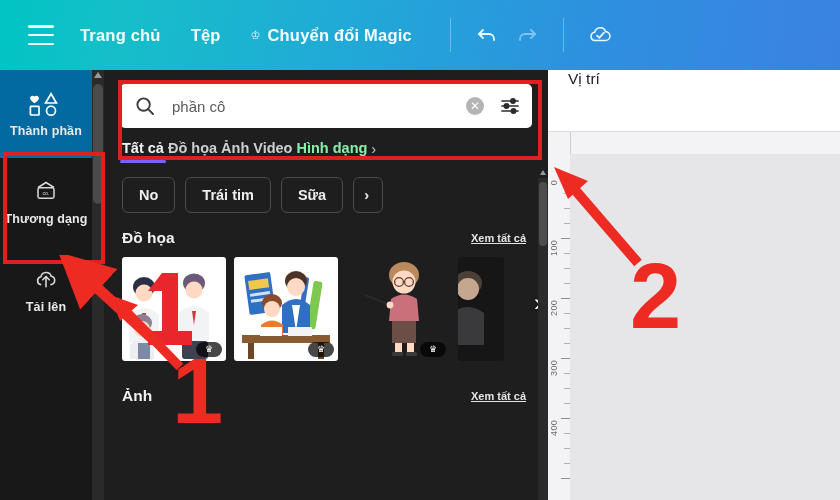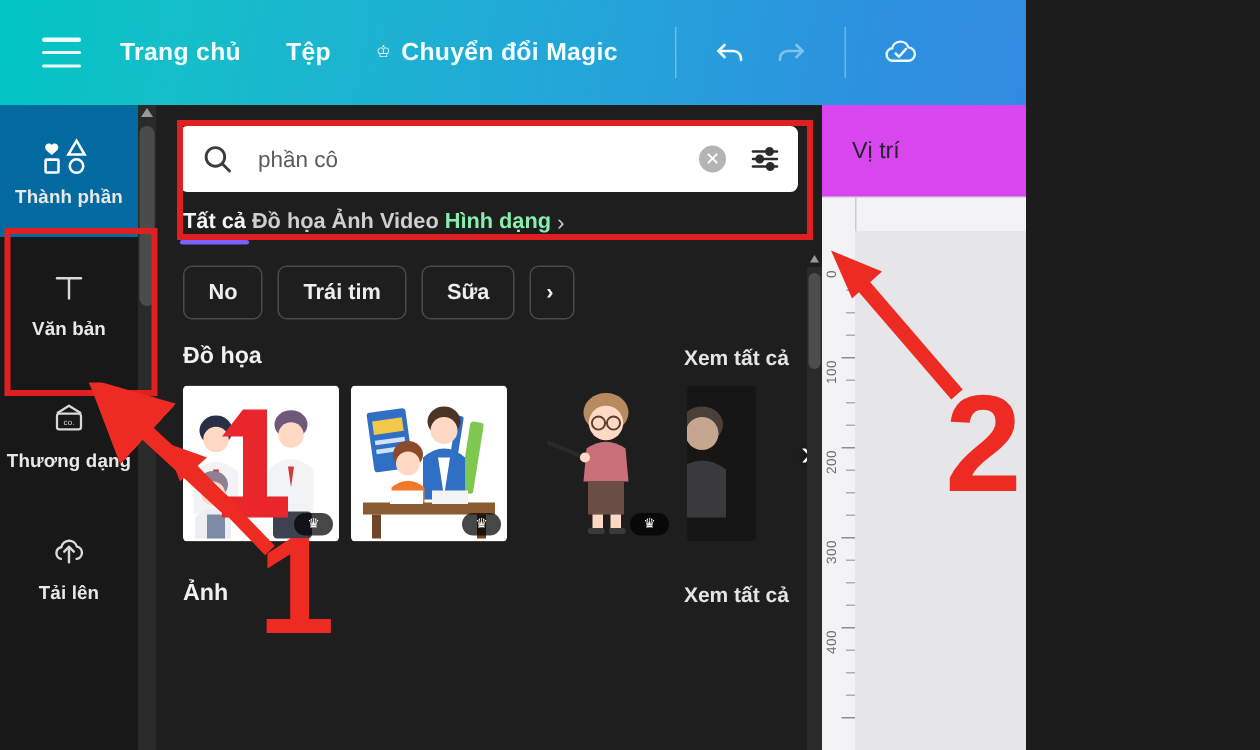--- a/index.html
+++ b/index.html
@@ -4,21 +4,21 @@
 <style>
   html, body {
     margin: 0; padding: 0;
     width: 840px; height: 500px;
     overflow: hidden;
     background: #1c1c1c;
     font-family: "Liberation Sans", "DejaVu Sans", sans-serif;
   }
   #app {
     position: relative;
-    width: 684px; height: 500px;
+    width: 840px; height: 500px;
     overflow: hidden;
   }
 
   
   .topbar {
     position: absolute; left: 0; top: 0;
     width: 840px; height: 70px;
     background: linear-gradient(100deg, #00c4c4 0%, #15bfc9 14%, #22a7d8 44%, #2e8fe0 72%, #3b82e0 100%);
     display: flex; align-items: center;
     box-sizing: border-box;
@@ -169,21 +169,21 @@
     cursor: pointer;
     white-space: nowrap;
     box-sizing: border-box;
   }
   .chip.partial { padding: 0 6px 0 10px; overflow: hidden; width: 30px; }
   .section-head {
     display: flex; justify-content: space-between; align-items: center;
     padding: 16px 22px 8px 18px;
   }
   .section-title { color: #f0f0f0; font-size: 15.5px; font-weight: bold; }
-  .section-link { color: #e4e4e4; font-size: 14px; font-weight: bold; cursor: pointer; }
+  .section-link { color: #e4e4e4; font-size: 11px; font-weight: bold; cursor: pointer; text-decoration: underline; }
   .thumb-row {
     display: flex; gap: 8px;
     padding: 2px 0 0 18px;
     align-items: flex-start;
     position: relative;
   }
   .thumb {
     width: 104px; height: 104px;
     border-radius: 3px;
     position: relative;
@@ -226,22 +226,22 @@
 
   
   .right {
     position: absolute; left: 548px; top: 70px;
     width: 292px; height: 430px;
     background: #e9e9ec;
     overflow: hidden;
   }
   .right-header {
     height: 62px;
-    background: #d946ef;
-    display: flex; align-items: center;
+    background: #ffffff;
+    display: flex; align-items: flex-start;
     padding-left: 20px;
     border-bottom: 1px solid #dcdcdc;
     box-sizing: border-box;
   }
   .right-header .ht { color: #22252a; font-size: 15.5px; }
   .ruler-corner {
     position: absolute; left: 0; top: 62px;
     width: 22px; height: 368px;
     background: #1c1c1c;
   }
@@ -333,27 +333,20 @@
     <div class="rail-item active">
       <svg width="34" height="26" viewBox="0 0 34 26" fill="none" stroke="#ffffff" stroke-width="1.7">
         <path d="M5.5 5.6 c-1.6-1.8-4.4-.6-4.4 1.6 c0 2 2.6 3.6 4.4 5.1 c1.8-1.5 4.4-3.1 4.4-5.1 c0-2.2-2.8-3.4-4.4-1.6 z" fill="#ffffff" stroke="none"></path>
         <path d="M22 2.8 L27.4 12 H16.6 Z" fill="none"></path>
         <rect x="1.4" y="15.4" width="8.6" height="8.6" rx=".6"></rect>
         <circle cx="22" cy="19.7" r="4.5"></circle>
       </svg>
       <span class="lbl">Thành phần</span>
     </div>
 
-    <div class="rail-item">
-      <svg width="26" height="26" viewBox="0 0 26 26" fill="none" stroke="#d9d9d9" stroke-width="1.6" stroke-linecap="round">
-        <line x1="5" y1="6.5" x2="21" y2="6.5"></line>
-        <line x1="13" y1="6.5" x2="13" y2="20"></line>
-      </svg>
-      <span class="lbl">Văn bản</span>
-    </div>
 
     <div class="rail-item">
       <svg width="28" height="26" viewBox="0 0 28 26" fill="none" stroke="#d9d9d9" stroke-width="1.5" stroke-linejoin="round">
         <path d="M6 8.5 L14 3.5 L22 8.5"></path>
         <rect x="6" y="8.8" width="16" height="10.4" rx="1.6"></rect>
         <text x="14" y="16" font-size="5.4" fill="#d9d9d9" stroke="none" text-anchor="middle" font-family="Liberation Sans, sans-serif">co.</text>
       </svg>
       <span class="lbl">Thương dạng</span>
     </div>
 

